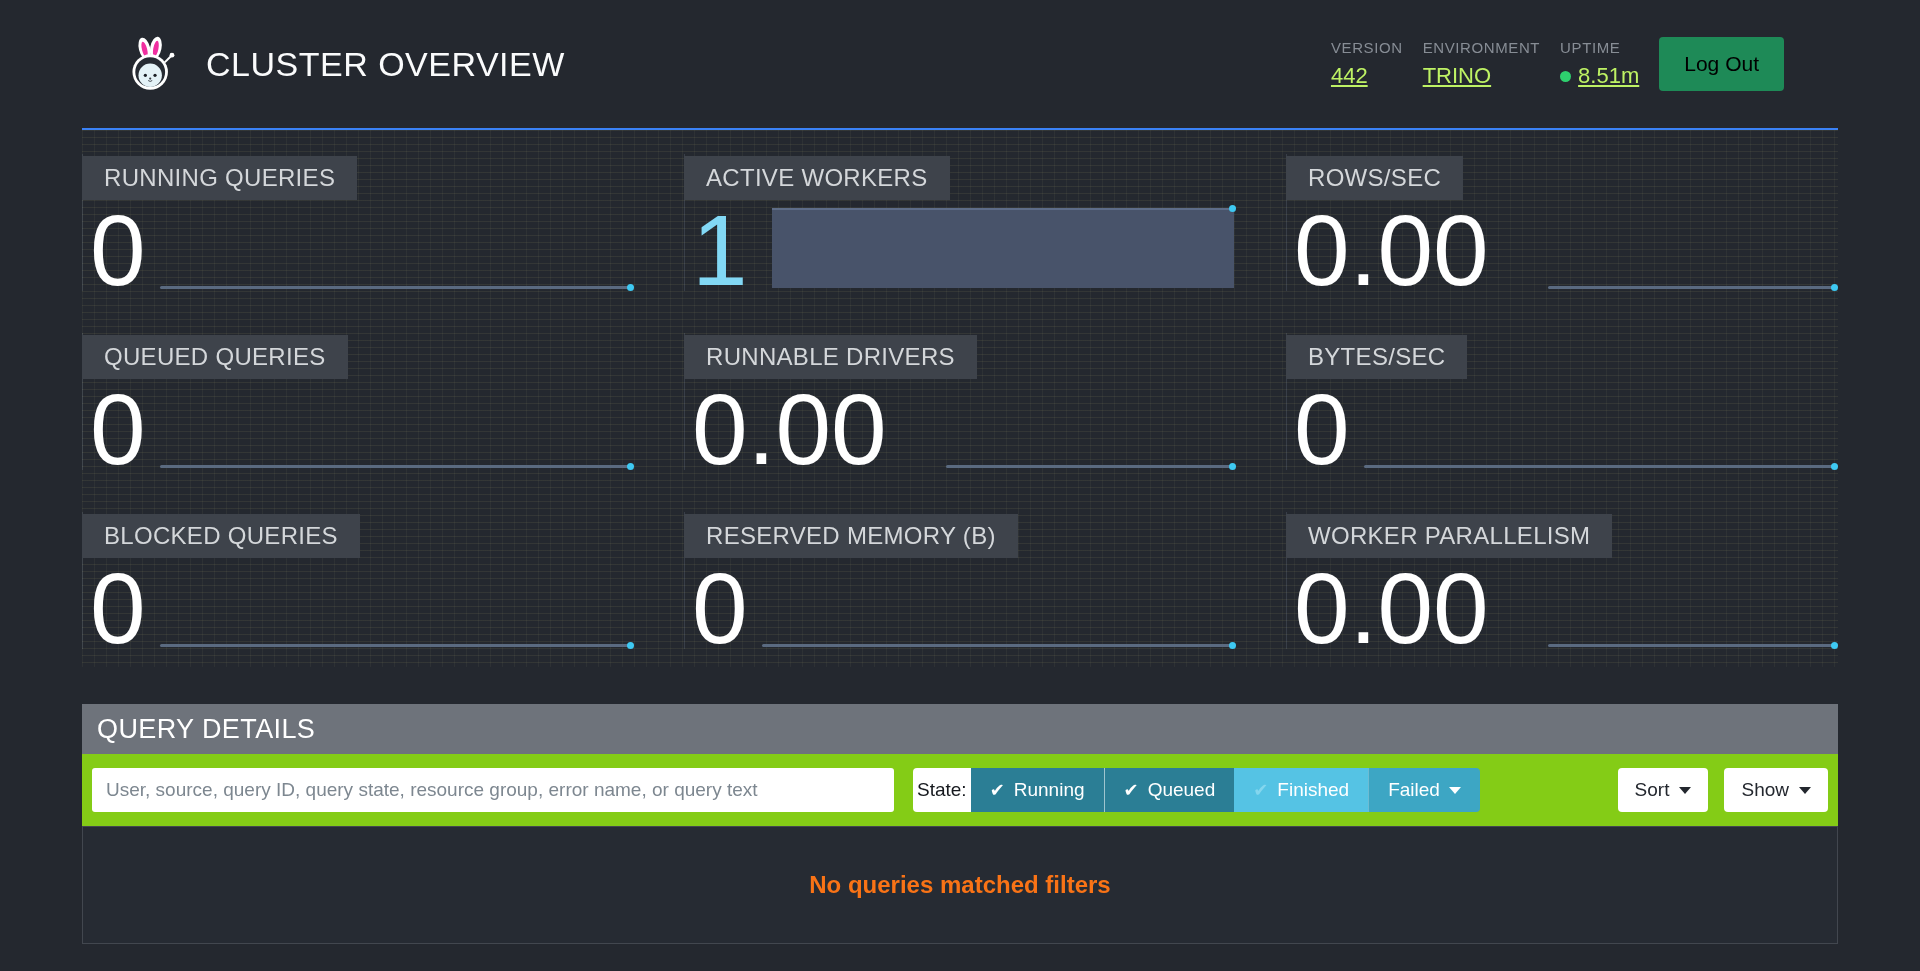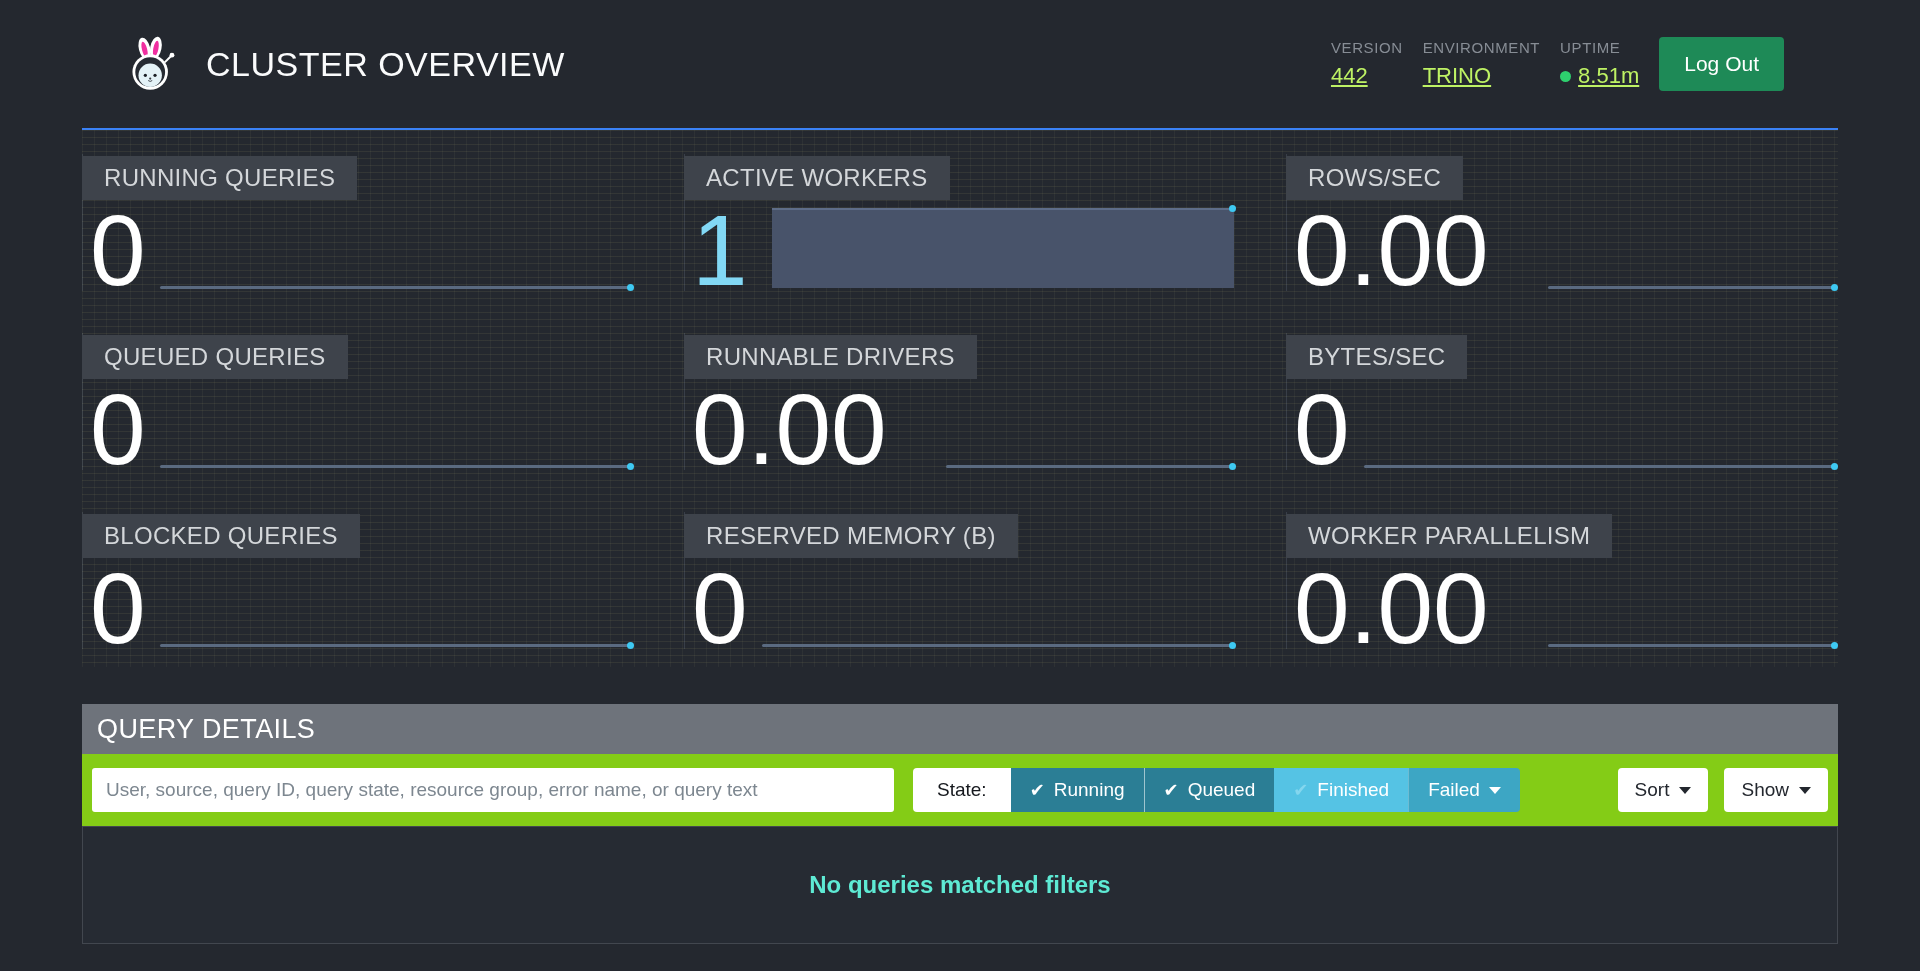--- a/index.html
+++ b/index.html
@@ -18,21 +18,21 @@
   .page-title{
     margin-left:30px;font-size:34px;color:#fafbfc;letter-spacing:.5px;font-weight:400;
   }
   .header-right{margin-left:auto;display:flex;align-items:center;gap:20px;margin-right:54px;}
   .meta{display:flex;flex-direction:column;gap:7px;}
   .meta .m-label{font-size:15px;color:#878d95;letter-spacing:.6px;font-weight:400;}
   .meta .m-value{font-size:22px;color:#bef264;display:flex;align-items:center;gap:7px;text-decoration:underline;}
   .status-dot{width:11px;height:11px;border-radius:50%;background:#2ed06e;display:inline-block;}
   .logout-btn{
     height:54px;padding:0 25px;border:none;border-radius:4px;cursor:pointer;
-    background:#1e8a57;color:#ffffff;font-size:21px;font-family:inherit;
+    background:#1e8a57;color:#000000;font-size:21px;font-family:inherit;
   }
   
   .stats-band{
     margin:0 82px;height:537px;position:relative;
     background:
       repeating-linear-gradient(to bottom, rgba(155,150,100,0.13) 0 1px, transparent 1px 7px),
       repeating-linear-gradient(to right, rgba(145,145,110,0.09) 0 1px, transparent 1px 12px);
     display:grid;grid-template-columns:repeat(3,1fr);grid-auto-rows:179px;column-gap:50px;
   }
   .stat-card{position:relative;}
@@ -72,21 +72,21 @@
     height:72px;background:#84cc16;display:flex;align-items:center;
     padding:0 10px;box-sizing:border-box;
   }
   .search-input{
     width:802px;height:44px;border:none;border-radius:3px;background:#ffffff;
     font-size:19px;color:#333;padding:0 14px;box-sizing:border-box;font-family:inherit;flex:none;
   }
   .search-input::placeholder{color:#7d8790;}
   .state-group{display:flex;height:44px;border-radius:4px;overflow:hidden;margin-left:19px;flex:none;}
   .state-addon{
-    background:#ffffff;color:#15181d;font-size:19px;display:flex;align-items:center;padding:0 24px;
+    background:#ffffff;color:#15181d;font-size:19px;display:flex;align-items:center;padding:0 4px;
   }
   .state-btn{
     border:none;cursor:pointer;display:flex;align-items:center;gap:9px;
     color:#fff;font-size:19px;padding:0 19px;font-family:inherit;
   }
   .state-btn.dark{background:#2b7e95;}
   .state-btn.dark + .state-btn.dark{border-left:1px solid rgba(255,255,255,0.55);}
   .state-btn.light{background:#55c3e4;}
   .state-btn.medium{background:#3da6c4;border-left:1px solid rgba(255,255,255,0.25);}
   .check{font-size:18px;line-height:1;}
@@ -98,21 +98,21 @@
   .toolbar-spacer{flex:1;}
   .tool-btn{
     height:44px;background:#ffffff;color:#23272e;border:none;border-radius:4px;cursor:pointer;
     font-size:19px;display:flex;align-items:center;gap:10px;padding:0 17px;
     font-family:inherit;flex:none;margin-left:16px;
   }
   .qd-body{
     height:118px;border:1px solid #42474f;box-sizing:border-box;background:#262b33;
     display:flex;align-items:center;justify-content:center;
   }
-  .empty-msg{color:#5eead4;font-size:24px;font-weight:700;}
+  .empty-msg{color:#f97316;font-size:24px;font-weight:700;}
 </style>
 </head>
 <body>
 
 <div class="header">
   <div class="header-inner">
     <svg class="logo" viewBox="0 0 62 68">
       <ellipse cx="23" cy="15" rx="7" ry="14" fill="#fff" transform="rotate(-14 23 15)"></ellipse>
       <ellipse cx="23" cy="16" rx="3.2" ry="10" fill="#f02fa0" transform="rotate(-14 23 16)"></ellipse>
       <ellipse cx="37" cy="14" rx="7" ry="14" fill="#fff" transform="rotate(11 37 14)"></ellipse>

